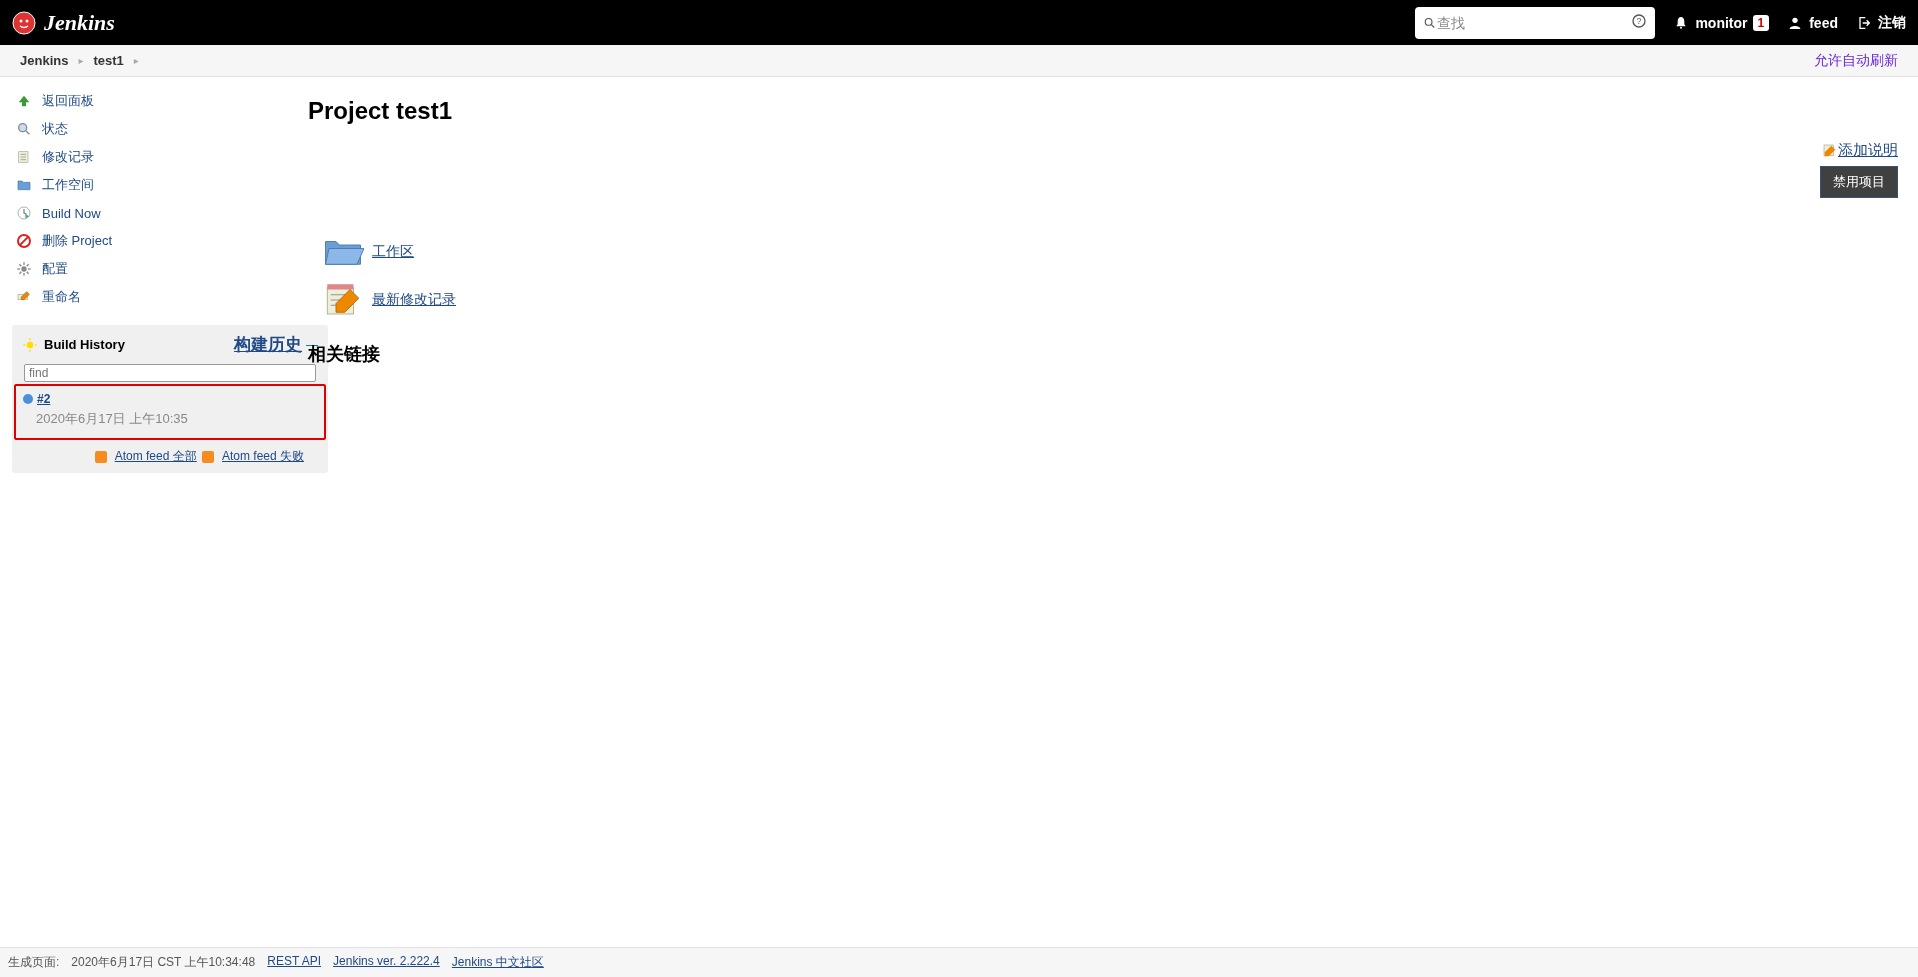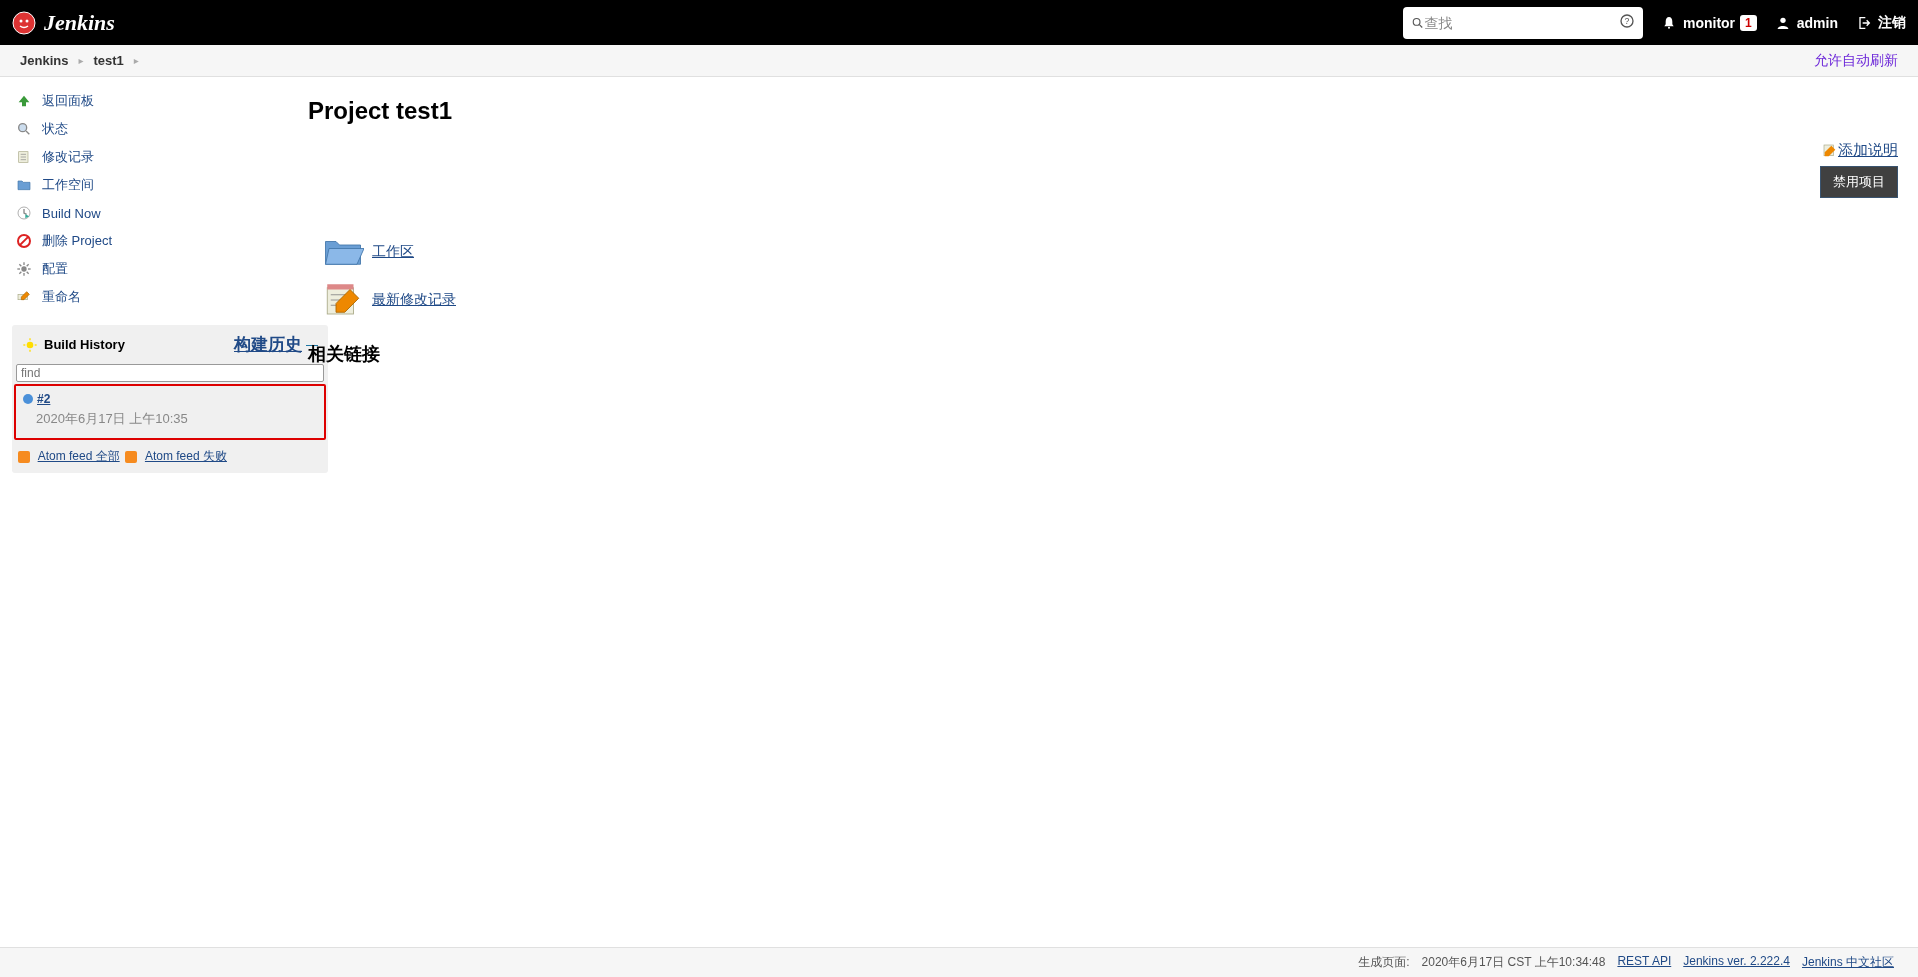--- a/index.html
+++ b/index.html
@@ -33,45 +33,45 @@
 .task { display: flex; align-items: center; padding: 5px 0; cursor: pointer; }
 .task-icon { width: 24px; height: 18px; display: inline-flex; align-items: center; justify-content: center; margin-right: 6px; }
 .task a { color: #204a87; text-decoration: none; font-size: 13px; }
 
 
 .build-history { margin-top: 14px; background: #f0f0f0; border-radius: 3px; width: 316px; }
 .bh-header { display: flex; align-items: center; padding: 8px 10px; }
 .bh-title { font-weight: bold; font-size: 13px; margin-left: 6px; }
 .bh-trend { margin-left: auto; color: #204a87; text-decoration: underline; font-size: 17px; font-weight: bold; cursor: pointer; }
 .bh-trend-icon { color: #069; margin-left: 4px; font-size: 12px; }
-.bh-find { margin: 0 4px; border-radius: 7px; }
+.bh-find { margin: 0 12px; border-radius: 7px; }
 .bh-find input { width: 100%; border: 1px solid #999; border-radius: 2px; height: 18px; font-size: 12px; padding: 0 4px; color: #888; }
 .bh-builds { border: 2px solid #d00; margin: 2px 2px 0 2px; padding: 4px 2px 8px 2px; border-radius: 2px; }
 .build-row { padding: 2px 4px; }
 .build-link { display: flex; align-items: center; }
 .build-link a { color: #204a87; text-decoration: underline; font-size: 12px; font-weight: bold; margin-left: 3px; }
 .build-date { color: #888; font-size: 13px; margin-left: 14px; margin-top: 4px; }
-.bh-feeds { padding: 8px 6px; text-align: left; }
+.bh-feeds { padding: 8px 22px; text-align: right; }
 .feed-link { color: #204a87; text-decoration: underline; font-size: 12px; margin: 0 2px; }
 .rss-icon { display: inline-block; width: 12px; height: 12px; background: #f68b1f; border-radius: 2px; vertical-align: middle; margin-right: 2px; }
 
 
 h1.page-title { font-size: 24px; font-weight: bold; margin-bottom: 16px; }
 .desc-row { display: flex; justify-content: flex-end; margin-bottom: 6px; }
 .add-desc { color: #204a87; text-decoration: underline; font-size: 15px; cursor: pointer; display: flex; align-items: center; }
 .disable-row { display: flex; justify-content: flex-end; margin-bottom: 30px; }
 .disable-btn { background: #404040; color: #fff; border: 1px solid #3a5470; padding: 6px 12px; font-size: 13px; cursor: pointer; }
 .big-links { margin-top: 10px; }
 .big-link { display: flex; align-items: center; padding: 6px 0 6px 14px; }
 .big-link-icon { width: 42px; height: 36px; margin-right: 8px; display: flex; align-items: center; justify-content: center; }
 .big-link a { color: #204a87; text-decoration: underline; font-size: 14px; }
 h2.section-title { font-size: 18px; font-weight: bold; margin-top: 18px; }
 
 
-.footer { position: fixed; bottom: 0; left: 0; right: 0; background: #f6f6f6; border-top: 1px solid #e0e0e0; padding: 6px 24px; display: flex; justify-content: flex-end; font-size: 12px; color: #555; gap: 12px; }
+.footer { position: fixed; bottom: 0; left: 0; right: 0; background: #f6f6f6; border-top: 1px solid #e0e0e0; padding: 6px 8px; display: flex; justify-content: flex-start; font-size: 12px; color: #555; gap: 12px; }
 .footer a { color: #204a87; text-decoration: underline; }
 
 
 .ico { width: 16px; height: 16px; }
 </style>
 </head>
 <body>
 
 <div class="header">
   <div class="logo-area">
@@ -105,21 +105,21 @@
         <circle cx="12" cy="19" r="1.5" fill="#fff"></circle>
       </svg>
     <span style="margin-left:6px">monitor</span>
     <span class="badge">1</span>
   </div>
   <div class="header-item">
     <svg class="ico" viewBox="0 0 24 24">
         <circle cx="12" cy="8" r="4" fill="#fff"></circle>
         <path d="M4 21 C4 15 20 15 20 21 Z" fill="#fff"></path>
       </svg>
-    <span style="margin-left:6px">admin</span>
+    <span style="margin-left:6px">feed</span>
   </div>
   <div class="header-item">
     <svg class="ico" viewBox="0 0 24 24">
         <path d="M14 4 L6 4 L6 20 L14 20" stroke="#fff" stroke-width="2" fill="none"></path>
         <path d="M10 12 L20 12 M16 8 L20 12 L16 16" stroke="#fff" stroke-width="2" fill="none"></path>
       </svg>
     <span style="margin-left:6px">注销</span>
   </div>
 </div>
 

